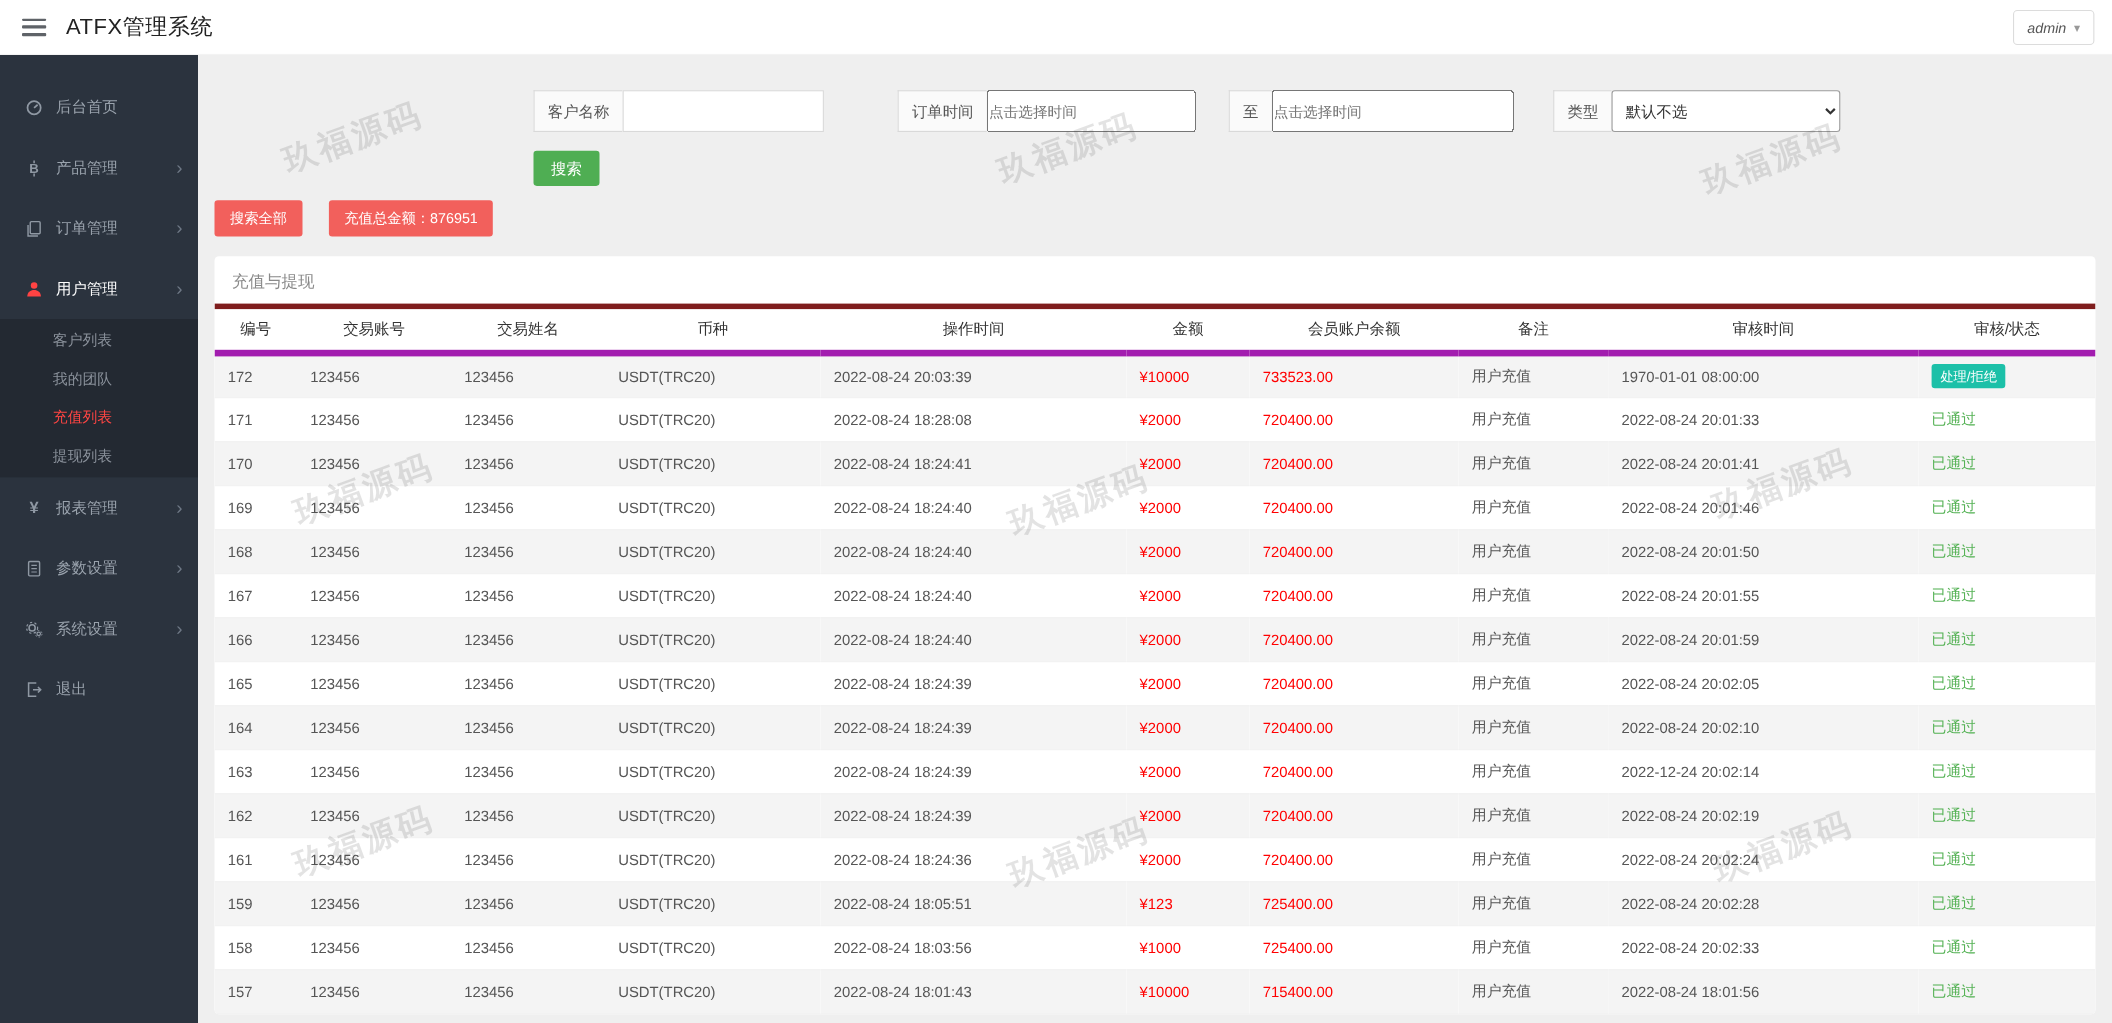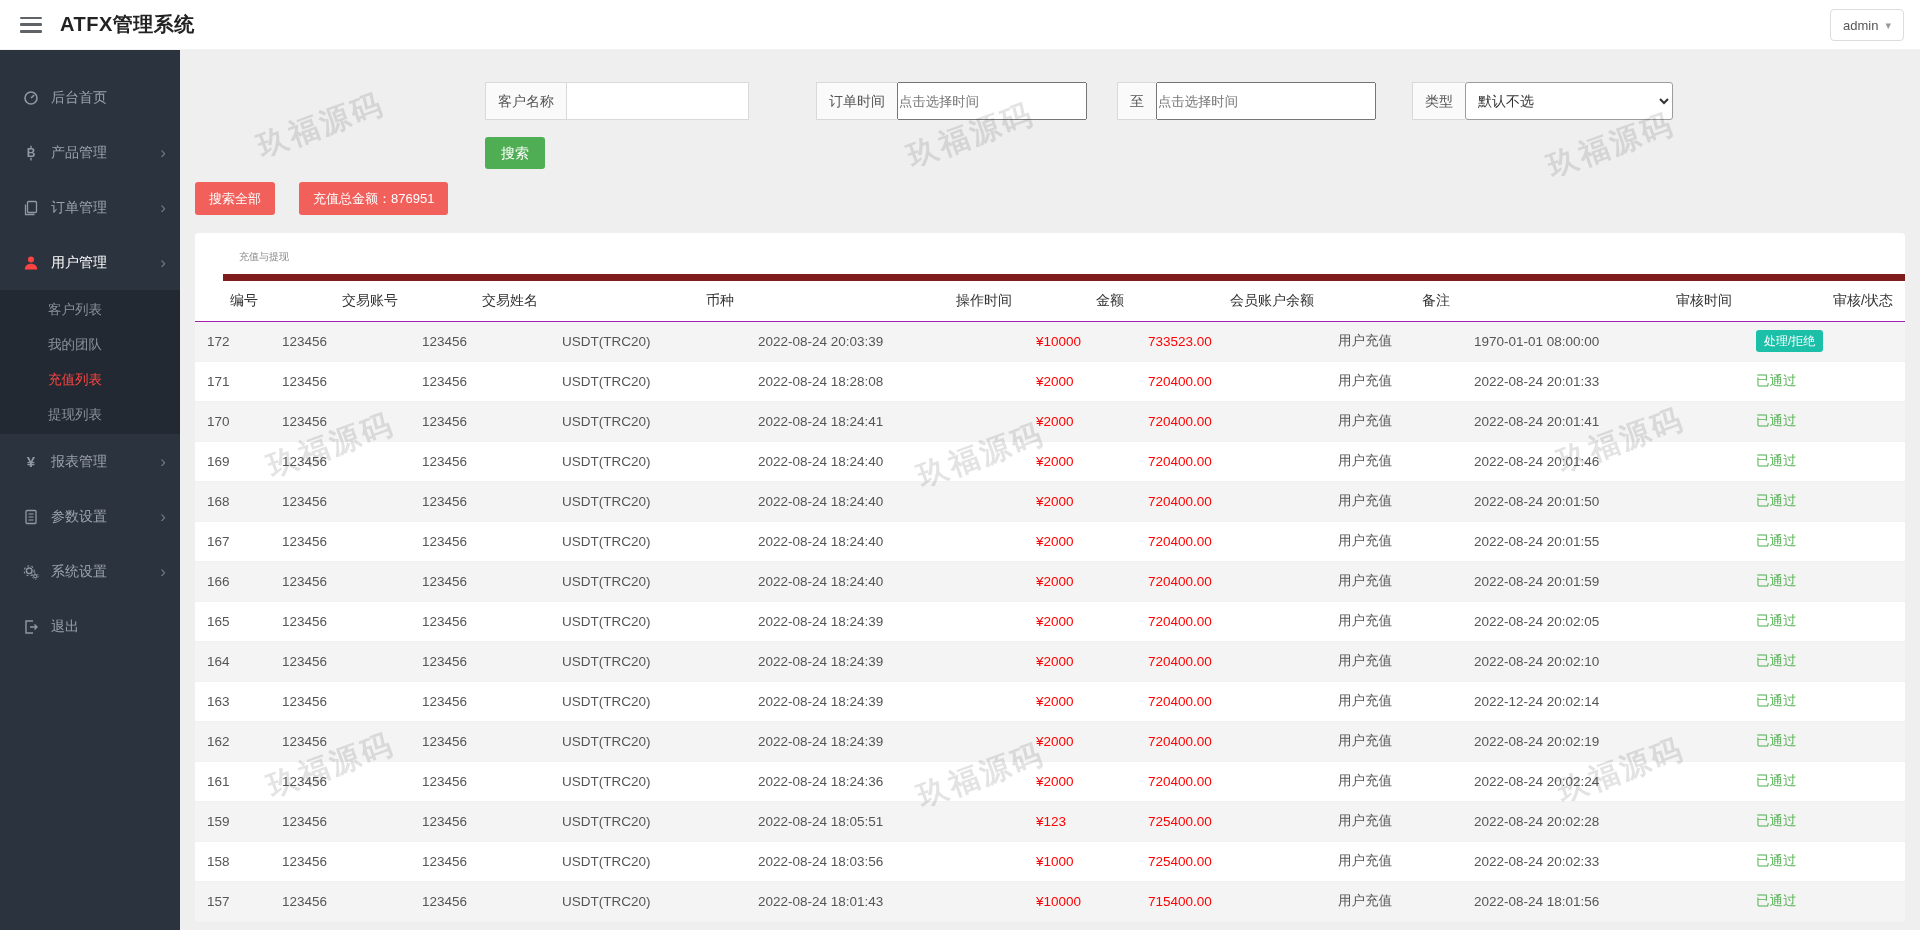--- a/index.html
+++ b/index.html
@@ -5,22 +5,22 @@
   * { box-sizing: border-box; margin: 0; padding: 0; }
   html,body { width:1920px; height:930px; overflow:hidden; }
   body { font-family: "Liberation Sans", "DejaVu Sans", sans-serif; background:#fff; }
 
   .page { width:1920px; height:930px; display:flex; flex-direction:column; position:relative; }
 
   
   .header { height:50px; background:#fff; display:flex; align-items:center; padding:0 20px; position:relative; flex-shrink:0; border-bottom:1px solid #f3f3f3; }
   .hamb { width:22px; height:16px; display:flex; flex-direction:column; justify-content:space-between; cursor:pointer; }
   .hamb i { display:block; height:2.5px; background:#5f6368; border-radius:1px; }
-  .app-title { margin-left:18px; font-size:20px; font-weight:700; color:#222; letter-spacing:0.5px; }
-  .admin-btn { position:absolute; right:16px; top:9px; height:32px; padding:0 12px; border:1px solid #dcdcdc; border-radius:4px; background:#fff; display:flex; align-items:center; gap:7px; font-size:13px; color:#555; cursor:pointer; }
+  .app-title { margin-left:18px; font-size:20px; font-weight:400; color:#222; letter-spacing:0.5px; }
+  .admin-btn { position:absolute; right:16px; top:9px; height:32px; padding:0 12px; border:1px solid #dcdcdc; border-radius:4px; background:#fff; display:flex; align-items:center; gap:7px; font-size:13px; color:#555; cursor:pointer;font-style:italic; }
   .admin-btn .caret { color:#999; font-size:11px; }
 
   
   .body-row { flex:1; display:flex; overflow:hidden; }
 
   
   .sidebar { width:180px; background:#2b333e; flex-shrink:0; padding-top:20px; }
   .side-item { height:55px; display:flex; align-items:center; padding:0 14px 0 22px; color:#9aa3ad; font-size:14px; cursor:pointer; position:relative; }
   .side-item .sicon { width:18px; margin-right:11px; display:flex; justify-content:center; align-items:center; color:#8f98a3; font-size:15px; font-weight:bold; }
   .side-item .chev { margin-left:auto; color:#6e7885; font-size:17px; line-height:1; }
@@ -48,23 +48,23 @@
   .group-type select { width:208px; height:38px; border:1px solid #9c9c9c; background:#fff; font-size:14px; color:#333; padding:0 8px; border-radius:3px; }
 
   .search-row { margin-top:17px; }
   .btn { display:inline-block; border:none; border-radius:3px; color:#fff; cursor:pointer; font-family:inherit; }
   .btn-green { margin-left:290px; background:#4fae53; height:32px; line-height:32px; padding:0 16px; font-size:14px; }
   .badge-row { margin-top:13px; display:flex; gap:24px; }
   .btn-danger { background:#f2605c; height:33px; line-height:33px; padding:0 14px; font-size:13px; }
 
   
   .panel { margin-top:18px; background:#fff; border-radius:4px; overflow:hidden; }
-  .panel-header { height:48px; line-height:48px; padding:0 16px; color:#8a8a8a; font-size:10px; border-bottom:7px solid #7f1d1d;margin-left:28px; }
+  .panel-header { height:48px; line-height:48px; padding:0 16px; color:#8a8a8a; font-size:15px; border-bottom:5px solid #7f1d1d; }
   table { width:100%; border-collapse:collapse; table-layout:fixed; }
-  th { height:40px; padding:0 12px; text-align:right; font-weight:400; font-size:14px; color:#333; border-bottom:1px solid #a21caf; white-space:nowrap; overflow:hidden; }
+  th { height:40px; padding:0 12px; text-align:center; font-weight:400; font-size:14px; color:#333; border-bottom:6px solid #a21caf; white-space:nowrap; overflow:hidden; }
   td { height:40px; padding:0 12px; font-size:13.5px; color:#555; border-bottom:1px solid #f1f1f1; white-space:nowrap; overflow:hidden; }
   tbody tr:nth-child(odd) { background:#f4f4f4; }
   td.red { color:#ff0000; }
   .badge-pending { background:#1cc0a8; color:#fff; font-size:12px; padding:4px 8px; border-radius:3px; cursor:pointer; }
   .text-passed { color:#55b255; }
 
   .c0{width:75px;} .c1{width:140px;} .c2{width:140px;} .c3{width:196px;} .c4{width:278px;}
   .c5{width:112px;} .c6{width:190px;} .c7{width:136px;} .c8{width:282px;} .c9{width:auto;}
 
   

